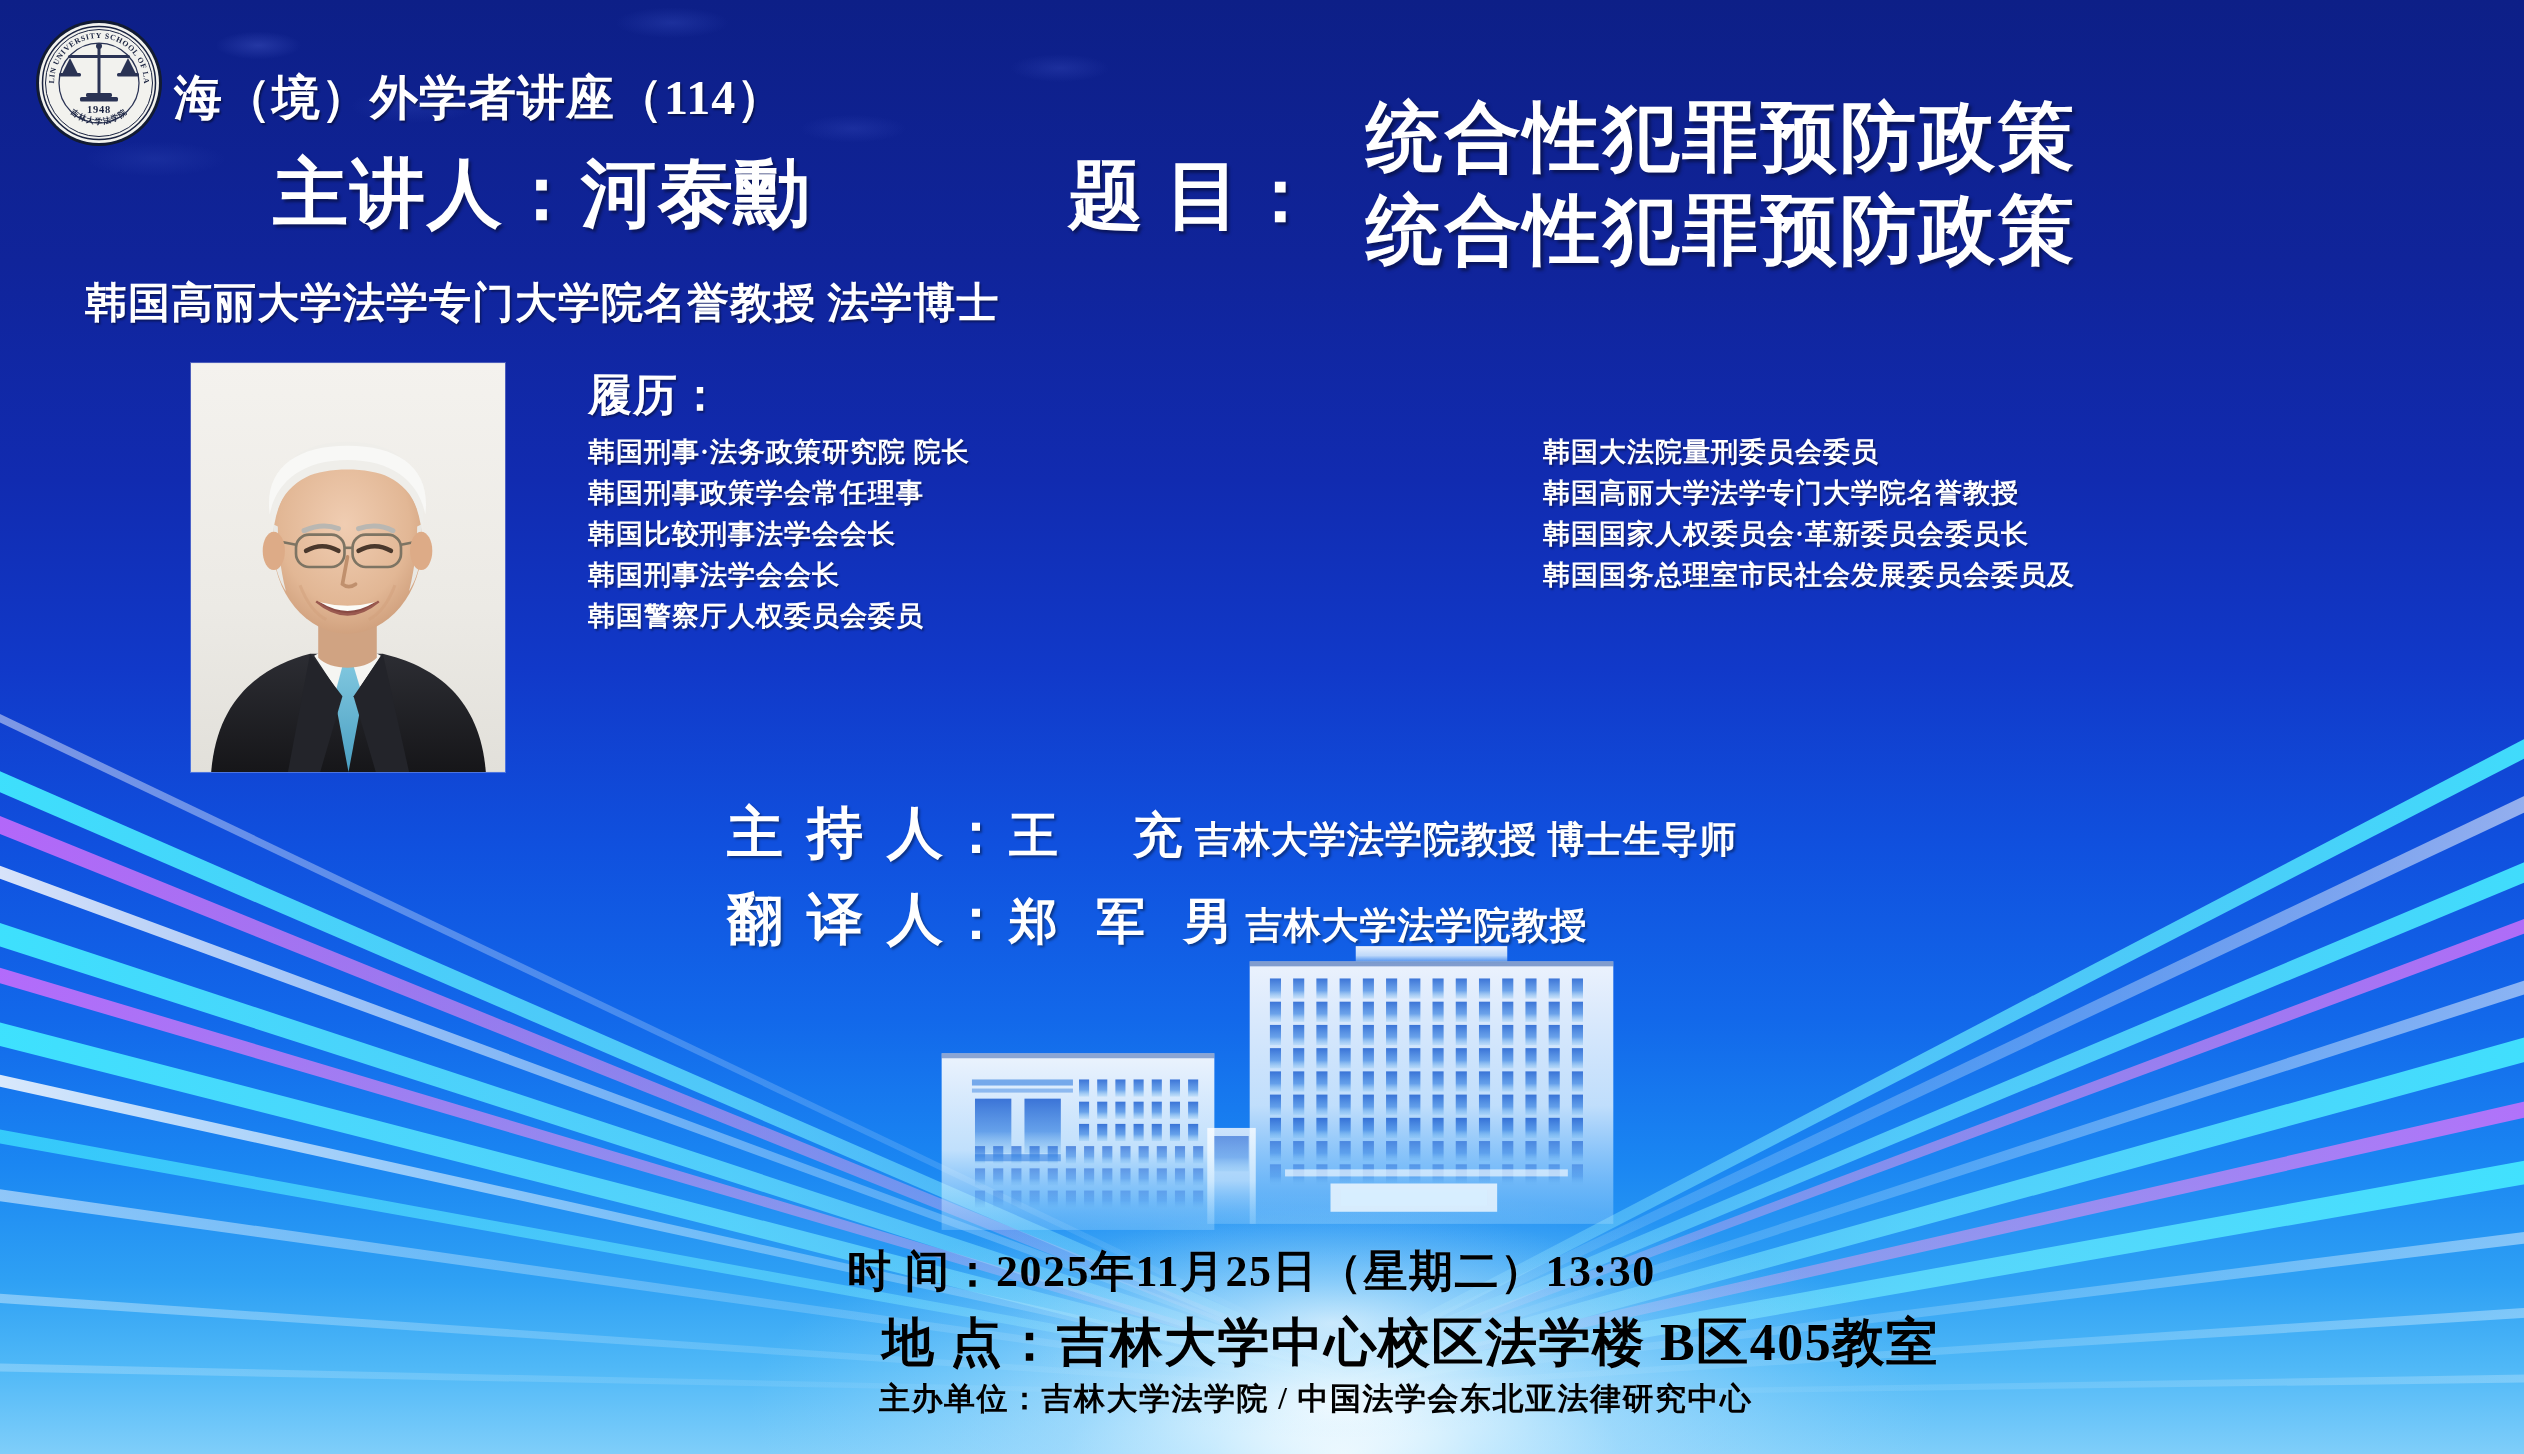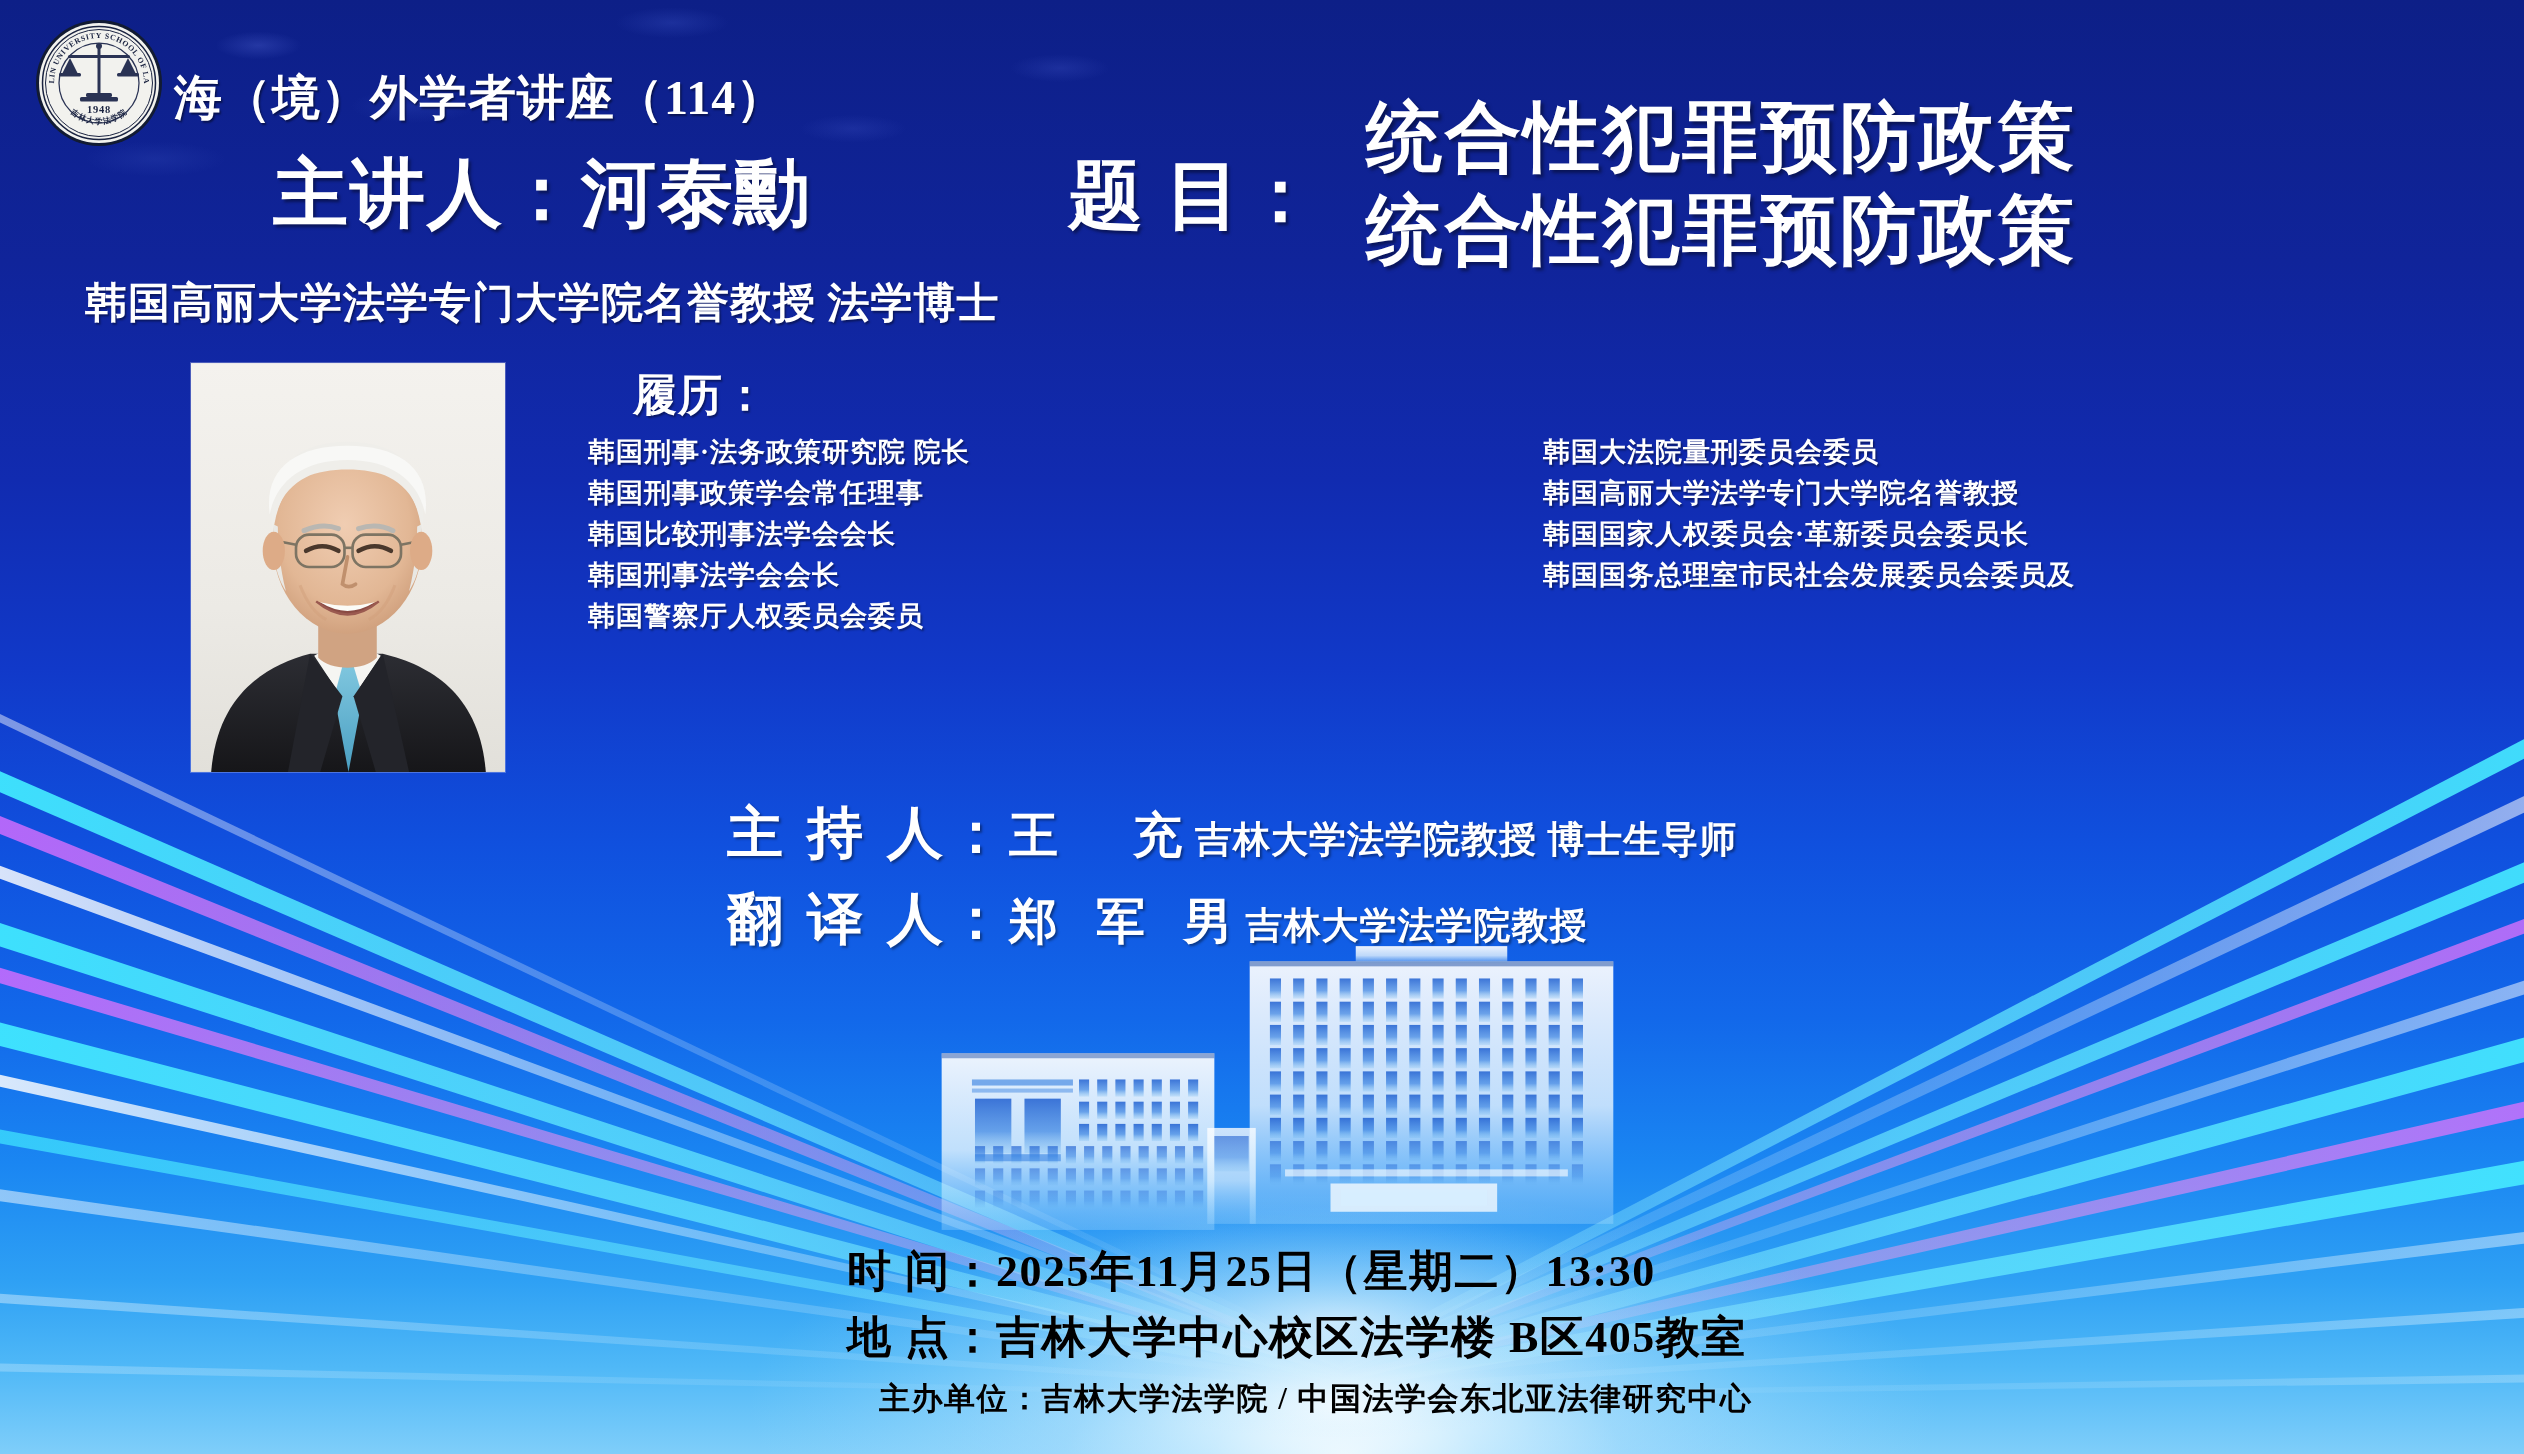--- a/index.html
+++ b/index.html
@@ -91,21 +91,20 @@
     width:314px; height:409px;
     overflow:hidden;
     box-shadow:0 0 0 1px rgba(255,255,255,.25);
   }
 
   
   .cv-title{
     position:absolute; left:588px; top:366px;
     font-size:44px; font-weight:700; color:#ffffff; letter-spacing:1px;
     text-shadow:1.5px 1.5px 2px rgba(0,0,0,.40);
-    margin-left:45px;
   }
   .cv-col{
     position:absolute;
     font-size:27px; font-weight:700; color:#ffffff; letter-spacing:1px;
     text-shadow:1.5px 1.5px 2px rgba(0,0,0,.40);
     line-height:1.52;
     white-space:nowrap;
   }
   .cv-left{ left:588px; top:432px; }
   .cv-right{ left:1543px; top:432px; }
@@ -128,21 +127,21 @@
 
   
   .info{
     position:absolute;
     color:#000000; font-weight:700;
     font-family:"Liberation Serif","DejaVu Serif",serif;
     white-space:nowrap;
     text-shadow:0 0 1px rgba(255,255,255,.35);
   }
   .info-time{ left:847px; top:1242px; font-size:44px; letter-spacing:1.5px; }
-  .info-place{ left:847px; top:1308px; font-size:44px; letter-spacing:1.5px; }
+  .info-place{ left:882px; top:1308px; font-size:52px; letter-spacing:1.5px; }
   .info-org{ left:879px; top:1378px; font-size:31px; letter-spacing:1.5px; }
 </style>
 </head>
 <body>
 
 <div id="poster">
 
   <div class="noise"></div>
 
   <svg class="rays" viewBox="0 0 5120 2880" preserveAspectRatio="none">

